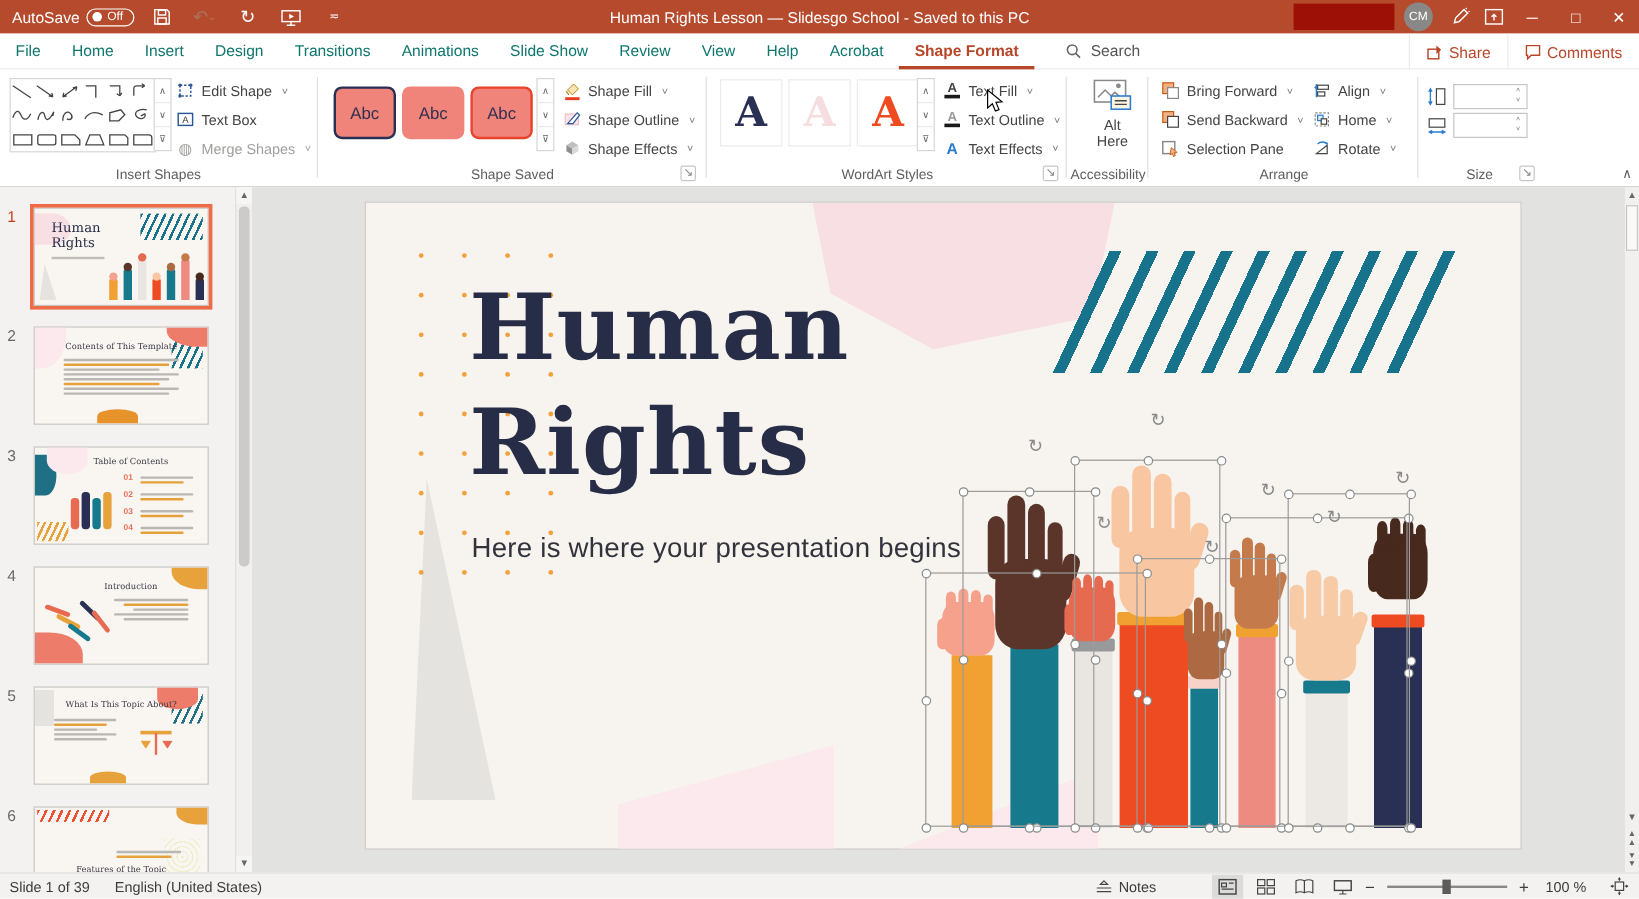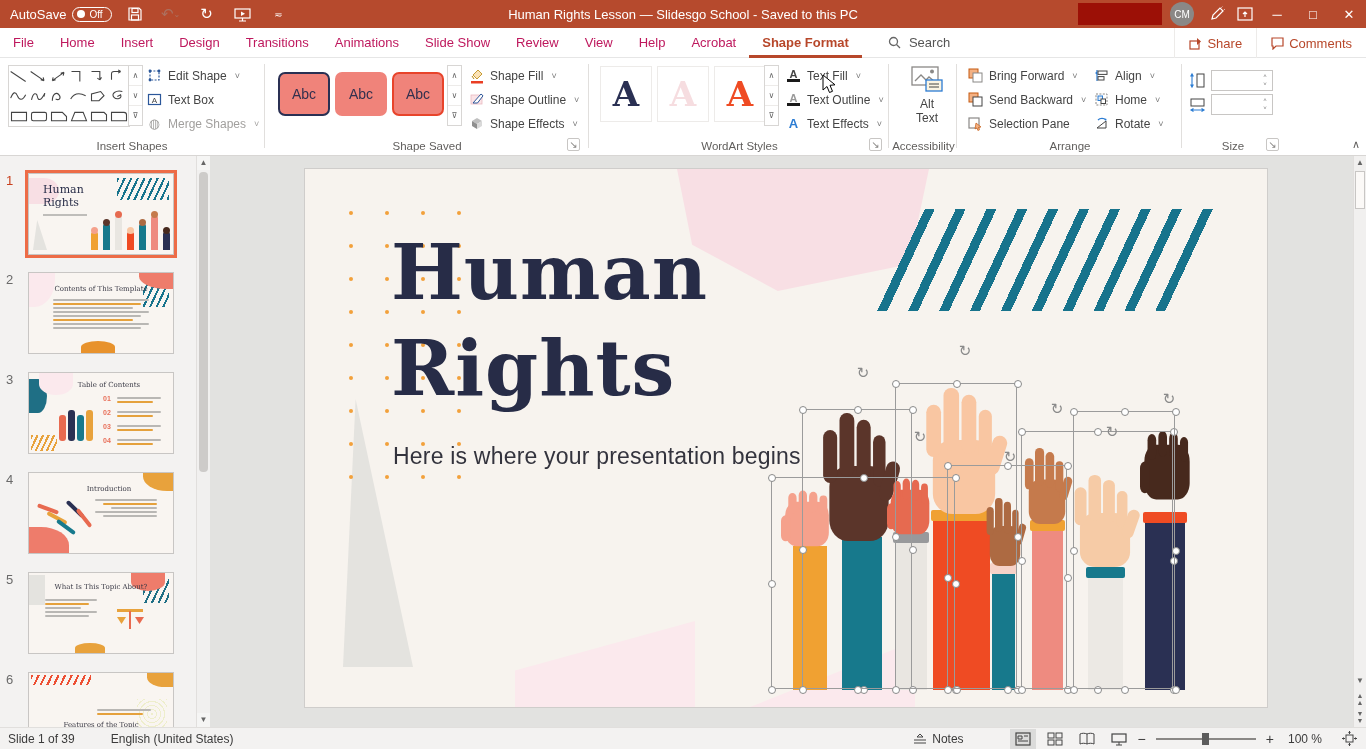--- a/index.html
+++ b/index.html
@@ -15,21 +15,21 @@
   .tb-ic { width:26px; height:22px; display:flex; align-items:center; justify-content:center; color:#fff; font-size:15px; }
   .tb-ic.dim { opacity:.45; }
   .tb-title { position:absolute; left:0; right:0; text-align:center; pointer-events:none; font-size:13px; }
   .tb-right { position:absolute; right:0; top:0; height:28px; display:flex; align-items:center; gap:2px; }
   .redacted { width:84px; height:22px; background:#9C1006; margin-right:6px; }
   .avatar { width:24px; height:24px; border-radius:50%; background:#8A8886; color:#fff; font-size:10px; display:flex; align-items:center; justify-content:center; margin-right:8px; }
   .winbtn { width:34px; height:28px; display:flex; align-items:center; justify-content:center; font-size:13px; color:#fff; }
 
   
   .tabsrow { position:absolute; left:0; top:28px; width:1366px; height:30px; background:#fff; display:flex; align-items:center; border-bottom:1px solid #E6E6E6; }
-  .tab { padding:0 13px; height:30px; display:flex; align-items:center; font-size:13px; color:#be185d; white-space:nowrap; }
+  .tab { padding:0 13px; height:30px; display:flex; align-items:center; font-size:13px; color:#0f766e; white-space:nowrap; }
   .tab.active { color:#B7472A; font-weight:bold; border-bottom:3px solid #B7472A; padding-top:3px; }
   .searchbox { display:flex; align-items:center; gap:8px; margin-left:26px; color:#555; font-size:13px; }
   .tr-actions { position:absolute; right:0; top:0; height:30px; display:flex; align-items:stretch; }
   .tr-btn { display:flex; align-items:center; gap:5px; padding:0 14px; color:#B7472A; font-size:13px; border-left:1px solid #EDEBE9; }
 
   
   .ribbon { position:absolute; left:0; top:58px; width:1366px; height:98px; background:#fff; border-bottom:1px solid #D8D6D4; }
   .rgroup { position:absolute; top:0; height:97px; }
   .rdiv { position:absolute; top:6px; height:84px; width:1px; background:#E1DFDD; }
   .glabel { position:absolute; bottom:3px; left:0; right:0; text-align:center; font-size:11.5px; color:#605E5C; }
@@ -110,21 +110,21 @@
   .selbox { position:absolute; border:1px solid #9B9B9B; }
   .handle { position:absolute; width:8px; height:8px; border-radius:50%; background:#fff; border:1px solid #8A8A8A; }
   .rot { position:absolute; width:16px; height:16px; color:#8A8A8A; font-size:15px; line-height:16px; text-align:center; }
 
   .app-scroll { width:13px; height:571px; background:#F1F0EF; border-left:1px solid #E1DFDD; position:relative; }
   .as-btn { position:absolute; left:0; width:12px; height:14px; text-align:center; font-size:8px; color:#666; line-height:14px; }
   .as-thumb { position:absolute; left:1px; width:10px; background:#FBF9F7; border:1px solid #C8C6C4; }
 
   
   .statusbar { position:absolute; left:0; top:727px; width:1366px; height:22px; background:#F3F2F1; border-top:1px solid #E1DFDD; display:flex; align-items:center; font-size:12px; color:#3B3B3B; }
-  .sb-left { display:flex; gap:36px; padding-left:8px; }
+  .sb-left { display:flex; gap:21px; padding-left:8px; }
   .sb-right { position:absolute; right:4px; display:flex; align-items:center; gap:6px; }
   .viewic { width:26px; height:20px; display:flex; align-items:center; justify-content:center; }
   .viewic.on { background:#DBDBDA; }
   .zoomtrack { width:100px; height:2px; background:#8A8886; position:relative; margin:0 4px; }
   .zoomthumb { position:absolute; top:-5px; width:7px; height:12px; background:#5C5C5C; }
   .notes { display:flex; align-items:center; gap:5px; margin-right:40px; }
 
   .cursor { position:absolute; z-index:50; pointer-events:none; }
 </style>
 </head>
@@ -445,21 +445,21 @@
 
     <div class="rgroup" style="left:891px; width:65px;">
       <div class="alttext">
         <svg width="34" height="28" viewBox="0 0 34 28">
             <rect x="2" y="1" width="26" height="18" fill="none" stroke="#8A8886" stroke-width="1.3"></rect>
             <path d="M5 15l6-6 5 5 3-3 6 5" fill="none" stroke="#8A8886" stroke-width="1.3"></path>
             <circle cx="22" cy="5.5" r="2" fill="#8A8886"></circle>
             <rect x="16" y="14" width="16" height="11" fill="#FBF4E2" stroke="#2B7CD3" stroke-width="1.3"></rect>
             <path d="M19 18h10M19 21h10" stroke="#444" stroke-width="1.2"></path>
           </svg>
-        <div><span>Alt</span><br><span>Text</span></div>
+        <div><span>Alt</span><br><span>Here</span></div>
       </div>
       <div class="glabel">Accessibility</div>
     </div>
     <div class="rdiv" style="left:956px;"></div>
 
     <div class="rgroup" style="left:959px; width:222px;">
       <div class="arr-col" style="left:8px; top:7px;">
         <div class="vbtn">
           <span class="icon16">
               <svg width="15" height="15" viewBox="0 0 15 15">

